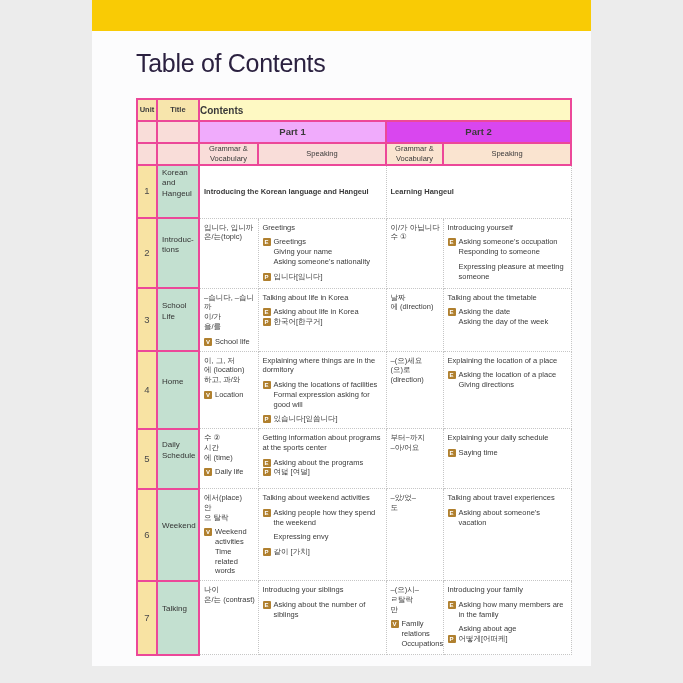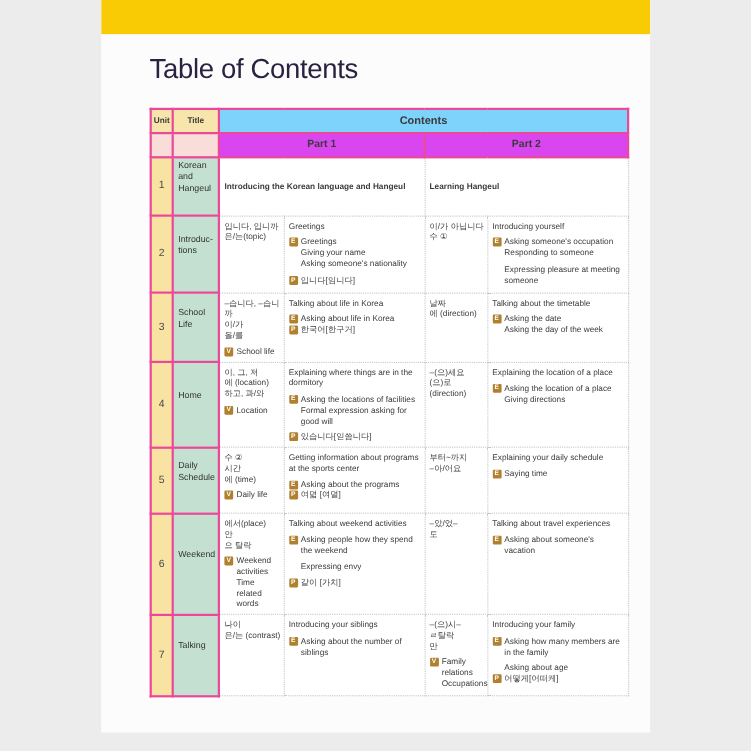--- a/index.html
+++ b/index.html
@@ -22,23 +22,23 @@
   }
   col.c-unit{width:20px}col.c-title{width:42px}
   col.c-gv1{width:59px}col.c-sp1{width:128px}
   col.c-gv2{width:57px}col.c-sp2{width:128px}
 
   td,th{padding:0;vertical-align:top;font-weight:normal;}
   
   .h-cell,.unit,.title{border:2px solid #ec4899;}
   .content{border:1px dotted #c6c6c6;background:#fff;padding:4px 2px 4px 4px;}
 
-  .h-contents{background:#7dd3fc;text-align:center;vertical-align:middle;font-weight:bold;font-size:10px;color:#3a3a3a;}
+  .h-contents{background:#fef9c3;text-align:left;vertical-align:middle;font-weight:bold;font-size:10px;color:#3a3a3a;}
   .h-unit,.h-title{background:#f7e5ac;text-align:center;vertical-align:middle;font-weight:bold;font-size:7.5px;}
-  .h-part1{background:#d946ef;}
+  .h-part1{background:#f0abfc;}
   .h-part2{background:#d946ef;}
   .h-part{ text-align:center;vertical-align:middle;font-weight:bold;font-size:9.5px;color:#3a3a3a;}
   .h-sub1{background:#f9ddd9;}
   .h-sub2{background:#fae4d0;}
   .h-sub{text-align:center;vertical-align:middle;font-size:7.5px;color:#3a3a3a;}
   .h-blank1{background:#f9ddd9;}
   .h-blank2{background:#f9ddd9;}
 
   .unit{background:#f8e3a3;text-align:center;vertical-align:middle;font-size:9.5px;color:#4a4a4a;}
   .title{background:#c3e0d0;vertical-align:middle;padding:2px 2px 18px 4px;font-size:8px;white-space:pre-line;color:#333;}
@@ -79,20 +79,28 @@
       <th class="h-cell h-unit">Unit</th>
       <th class="h-cell h-title">Title</th>
       <th class="h-cell h-contents" colspan="4">Contents</th>
     </tr>
     <tr style="height:22px">
       <td class="h-cell h-blank1"></td>
       <td class="h-cell h-blank2"></td>
       <th class="h-cell h-part h-part1" colspan="2">Part 1</th>
       <th class="h-cell h-part h-part2" colspan="2">Part 2</th>
     </tr>
+    <tr style="height:22px">
+      <td class="h-cell h-blank1"></td>
+      <td class="h-cell h-blank2"></td>
+      <th class="h-cell h-sub h-sub1">Grammar &amp; Vocabulary</th>
+      <th class="h-cell h-sub h-sub1">Speaking</th>
+      <th class="h-cell h-sub h-sub2">Grammar &amp; Vocabulary</th>
+      <th class="h-cell h-sub h-sub2">Speaking</th>
+    </tr>
 
     <tr style="height:34px">
       <td class="unit">1</td>
       <td class="title">Korean and Hangeul</td>
       <td class="content span-cell" colspan="2">Introducing the Korean language and Hangeul</td>
       <td class="content span-cell" colspan="2">Learning Hangeul</td>
     </tr>
 
     <tr style="height:70px">
       <td class="unit">2</td>

